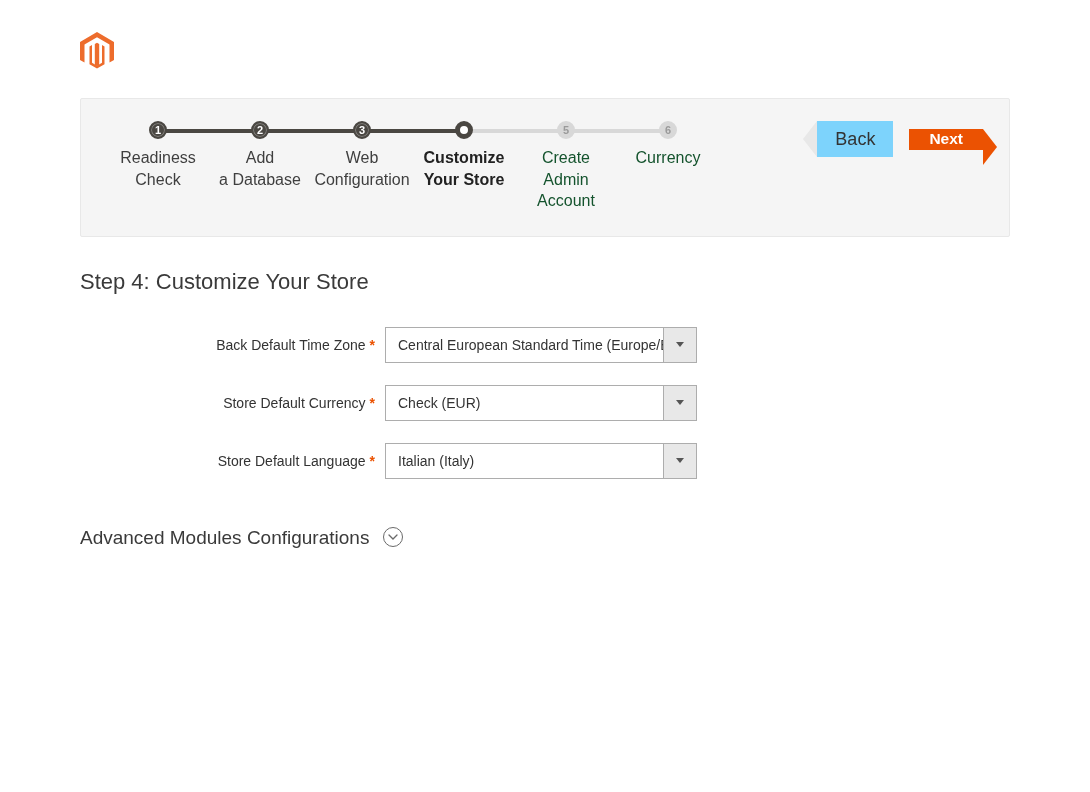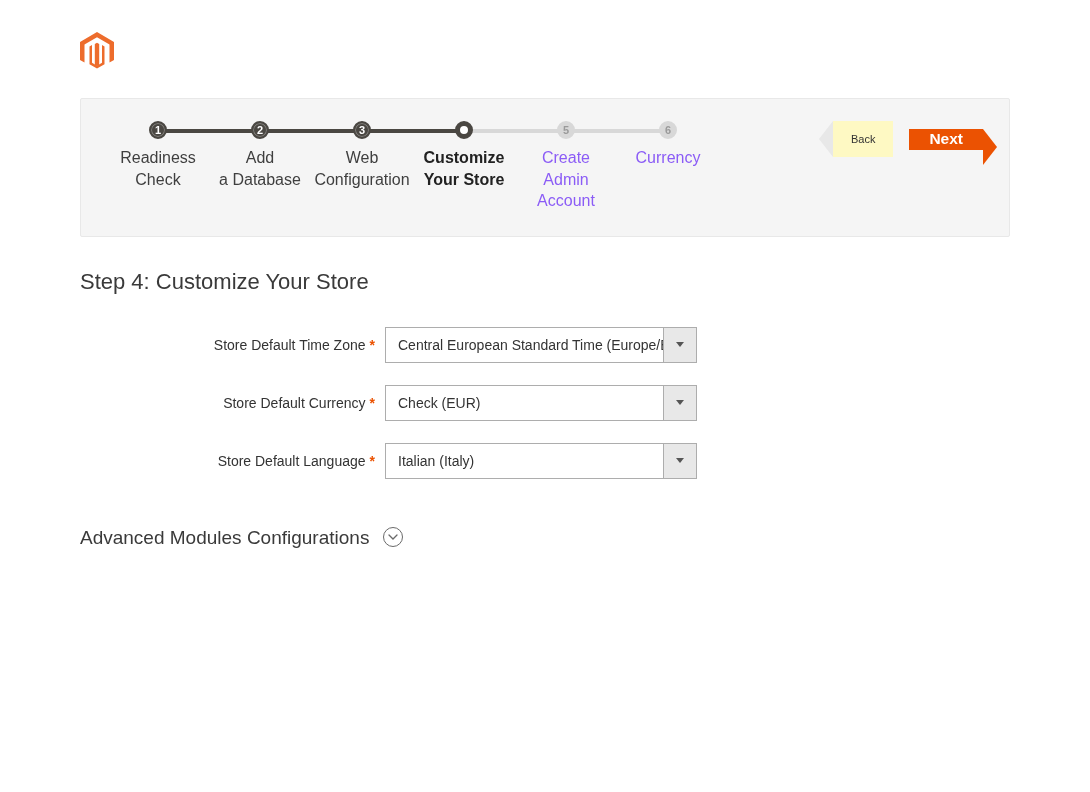--- a/index.html
+++ b/index.html
@@ -29,26 +29,26 @@
     .step.current .step-circle { background: #fff; border: 5px solid #4a4742; width: 18px; height: 18px; }
     .step.todo .step-circle { background: #d8d8d8; color: #9a9a9a; border: 2px solid #d8d8d8; }
     .connector {
       position: absolute; top: 8px; left: 50%; height: 4px; z-index: 1; width: 102px;
     }
     .connector.filled { background: #4a4742; }
     .connector.empty { background: #d8d8d8; }
     .step:last-child .connector { display: none; }
     .step-label { font-size: 16px; line-height: 1.35; text-align: center; color: #3f3f3f; }
     .step.current .step-label { font-weight: 700; color: #222; }
-    .step.todo .step-label { color: #8b5cf6; }
+    .step.todo .step-label { color: #14532d; }
 
     .wizard-nav { margin-left: auto; display: flex; gap: 16px; align-items: center; padding-top: 0; }
     .btn-back {
-      height: 36px; padding: 0 18px; background: #fef9c3; color: #333;
-      border: none; font-size: 11px; font-weight: 400; cursor: pointer;
+      height: 36px; padding: 0 18px; background: #7dd3fc; color: #333;
+      border: none; font-size: 18px; font-weight: 400; cursor: pointer;
       position: relative;
     }
     .btn-back::before {
       content:""; position: absolute; left: -14px; top: 0; width: 0; height: 0;
       border-top: 18px solid transparent; border-bottom: 18px solid transparent;
       border-right: 14px solid #e8e8e8;
     }
     .btn-next {
       height: 21px; padding: 0 20px; background: #eb5202; color: #fff;
       border: none; font-size: 15.5px; font-weight: 700; cursor: pointer;
@@ -157,21 +157,21 @@
     <div class="wizard-nav">
       <button class="btn-back">Back</button>
       <button class="btn-next">Next</button>
     </div>
   </div>
 
   <h1 class="page-title">Step 4: Customize Your Store</h1>
 
   <div class="form-row">
     <div class="form-label">
-      <span>Store Default Time Zone</span><span class="req">*</span>
+      <span>Back Default Time Zone</span><span class="req">*</span>
     </div>
     <div class="select-wrap">
       <div class="select-input">Central European Standard Time (Europe/Berlin)</div>
       <div class="select-caret">
         <svg width="8" height="5" viewBox="0 0 8 5">
             <path d="M0 0 L4 5 L8 0 Z" fill="#555"></path>
           </svg>
       </div>
     </div>
   </div>

